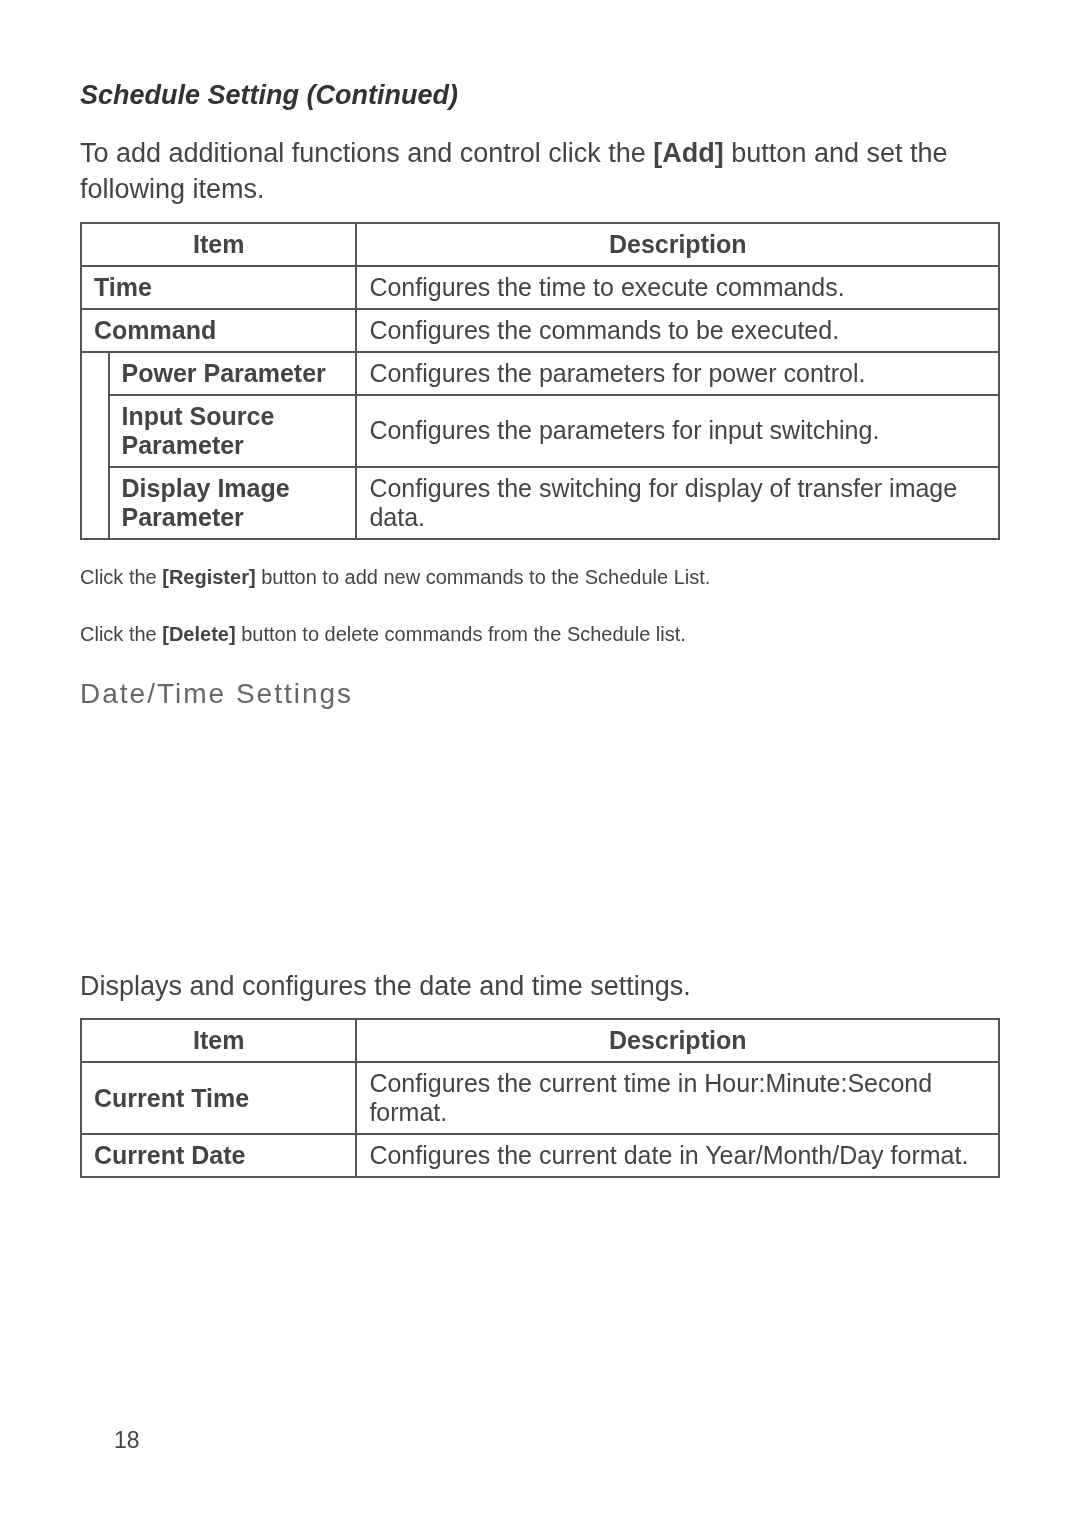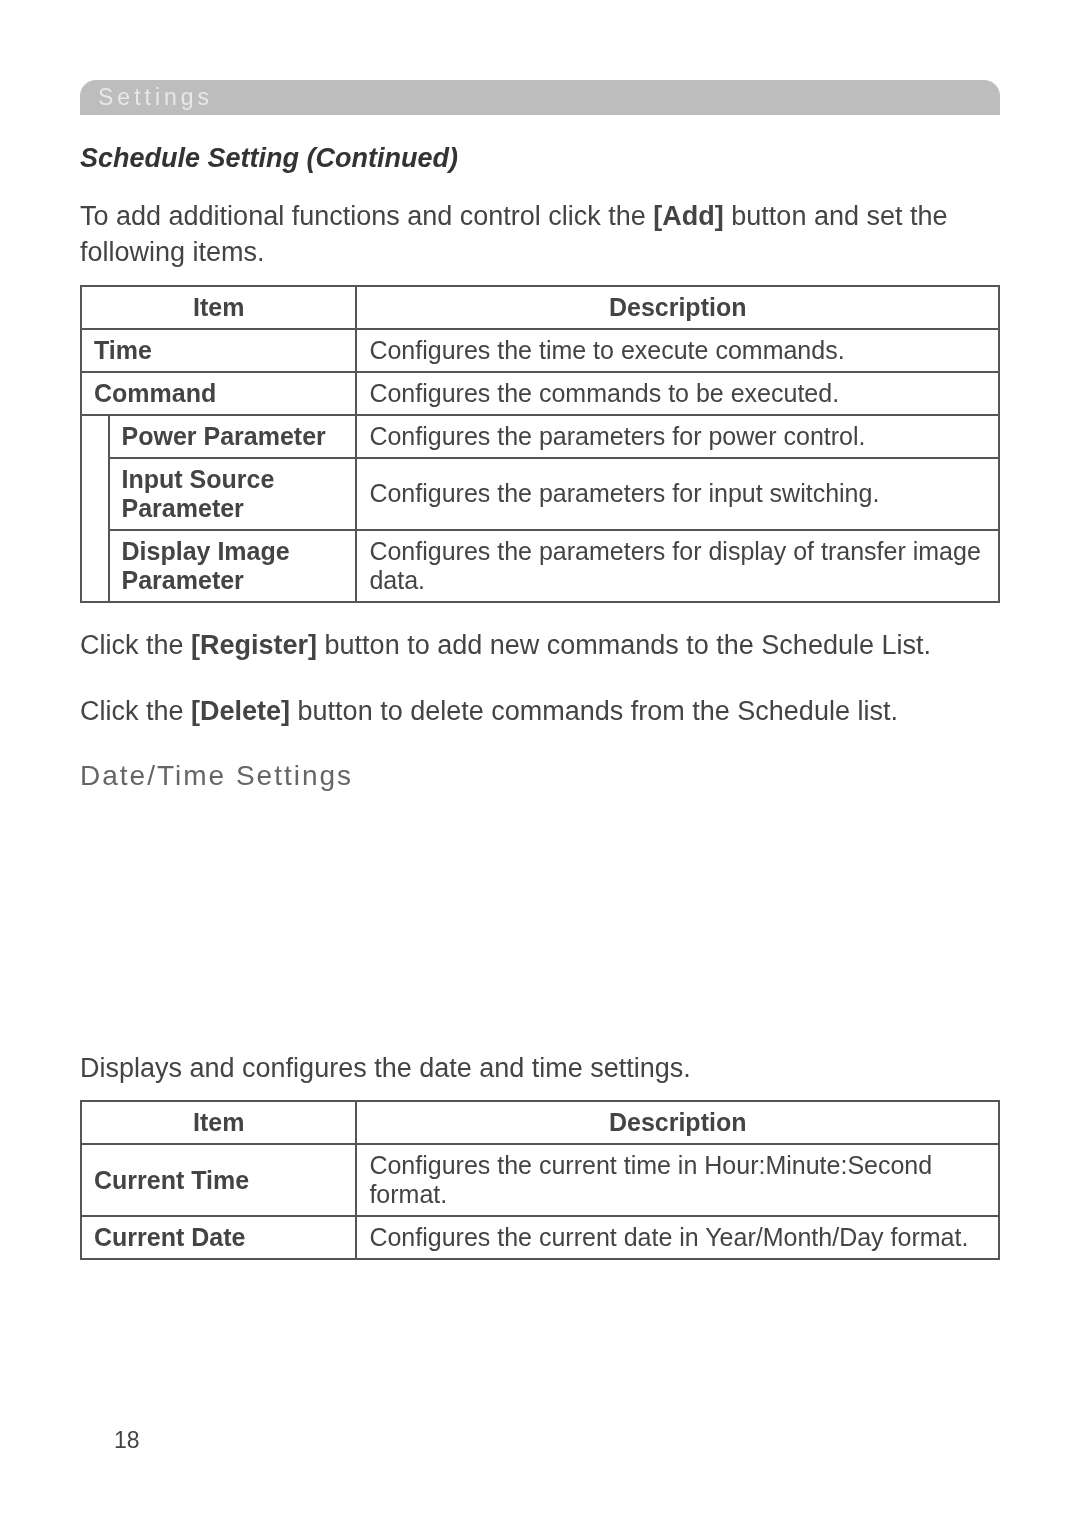--- a/index.html
+++ b/index.html
@@ -56,21 +56,21 @@
   th {
     font-weight: bold;
     text-align: center;
   }
   .col-item { width: 30%; }
   .col-desc { width: 70%; }
   .bold-cell { font-weight: bold; }
   .sub-left { width: 3%; border-right: none; }
   .sub-right { border-left: 2px solid #555; }
   .instruction {
-    font-size: 27px;
+    font-size: 20px;
     color: #444;
     margin: 4px 0 30px 0;
     line-height: 1.35;
   }
   .instruction .bold { font-weight: bold; }
   .heading-2 {
     font-size: 28px;
     color: #666;
     letter-spacing: 2px;
     margin: 30px 0 18px 0;
@@ -85,23 +85,20 @@
     left: 114px;
     font-size: 23px;
     color: #444;
   }
 </style>
 </head>
 <body>
 
 <div class="page">
 
-  <div class="header-bar">
-    <span>Settings</span>
-  </div>
 
   <div class="section-title">Schedule Setting (Continued)</div>
 
   <p class="body-text">
     <span>To add additional functions and control click the </span><span class="bold">[Add]</span><span> button and set the following items.</span>
   </p>
 
   <table>
     <tbody>
         <tr>
@@ -120,21 +117,21 @@
       <td class="sub-left" rowspan="3"></td>
       <td class="bold-cell sub-right">Power Parameter</td>
       <td>Configures the parameters for power control.</td>
     </tr>
     <tr>
       <td class="bold-cell sub-right">Input Source Parameter</td>
       <td>Configures the parameters for input switching.</td>
     </tr>
     <tr>
       <td class="bold-cell sub-right">Display Image Parameter</td>
-      <td>Configures the parameters for display of transfer image data.</td>
+      <td>Configures the switching for display of transfer image data.</td>
     </tr>
   </tbody>
     </table>
 
   <p class="instruction">
     <span>Click the </span><span class="bold">[Register]</span><span> button to add new commands to the Schedule List.</span>
   </p>
 
   <p class="instruction">
     <span>Click the </span><span class="bold">[Delete]</span><span> button to delete commands from the Schedule list.</span>

